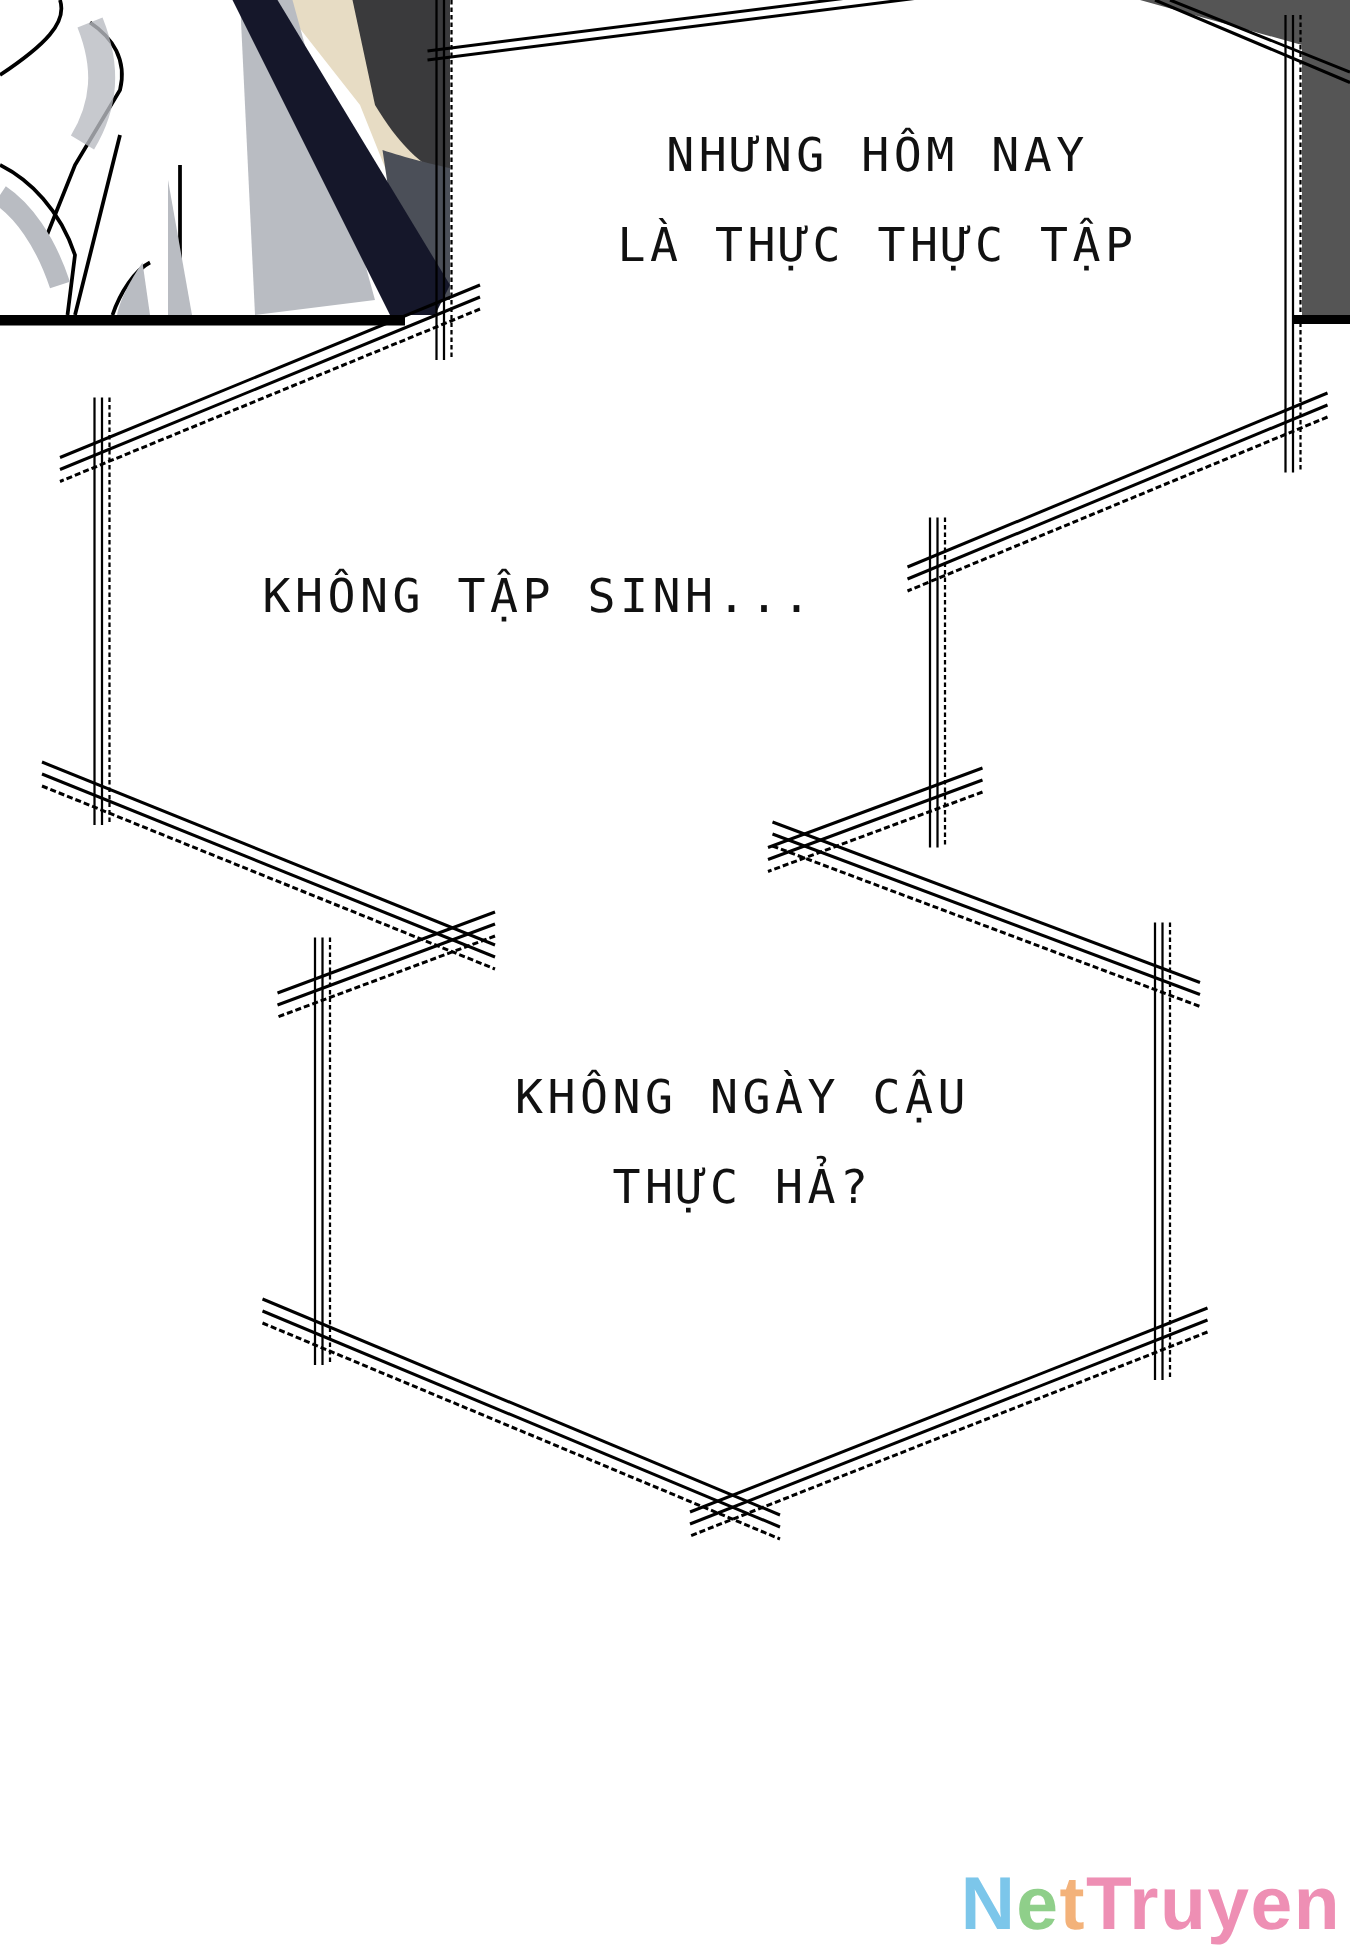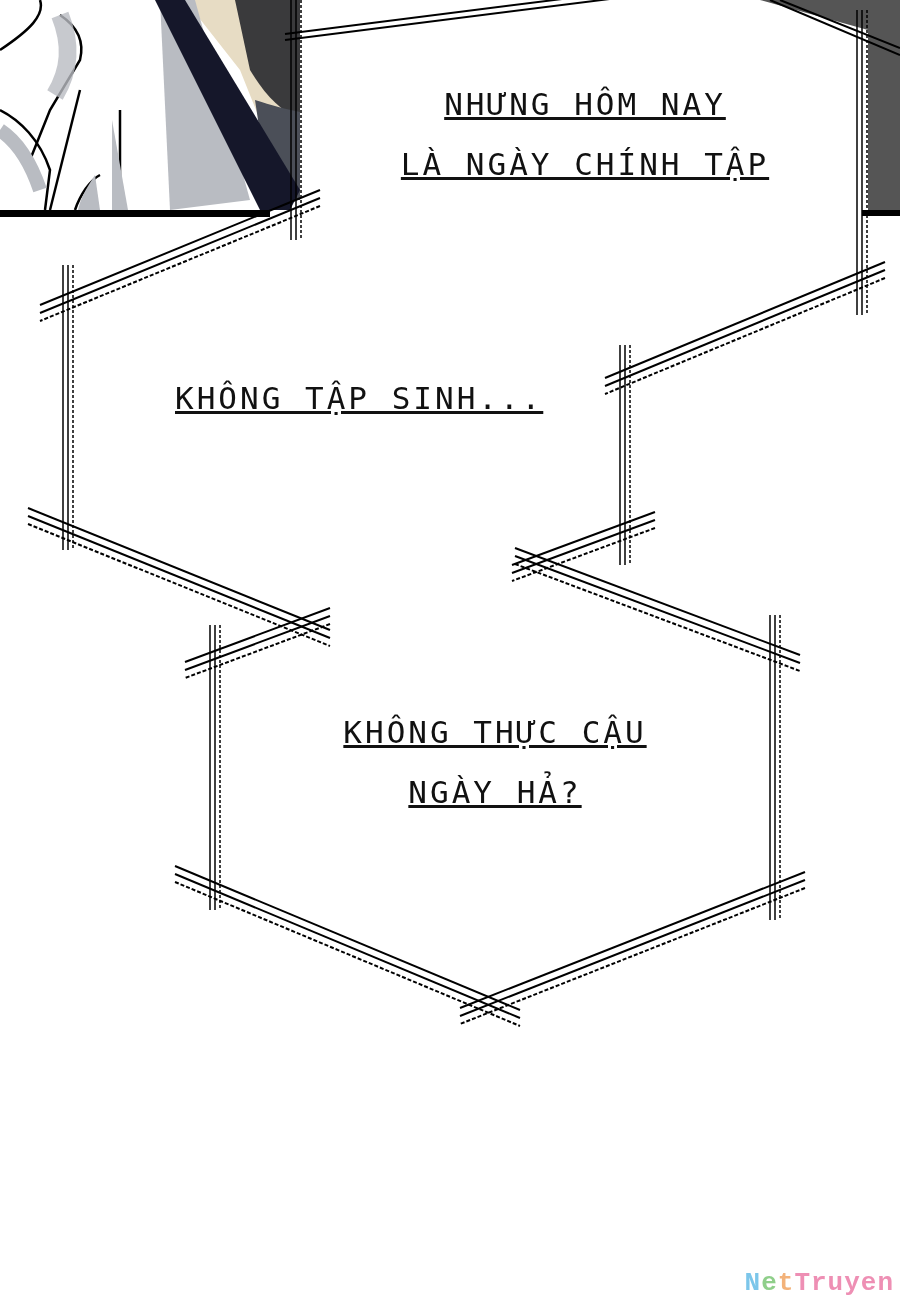--- a/index.html
+++ b/index.html
@@ -4,24 +4,24 @@
 <style>
   html, body { margin:0; padding:0; background:#ffffff; }
   body { width:900px; height:1304px; position:relative; overflow:hidden; font-family:"DejaVu Sans Mono", monospace; }
   .art { position:absolute; left:0; top:0; width:900px; height:1304px; }
   .caption {
     position:absolute; text-align:center; color:#111;
     font-family:"DejaVu Sans Mono", "Liberation Mono", monospace;
     font-size:31px; letter-spacing:3px; line-height:60px; font-weight:normal;
     white-space:nowrap;
   }
-  .caption div { display:block;text-decoration:underline; }
+  .caption div { display:block; }
   .watermark {
     position:absolute; right:6px; bottom:6px;
-    font-family:Liberation Mono, monospace; font-weight:bold; font-size:26px; letter-spacing:1px;
+    font-family:Liberation Sans, sans-serif; font-weight:bold; font-size:50px; letter-spacing:1px;
   }
 </style>
 </head>
 <body>
 
 <svg class="art" width="900" height="1304" viewBox="0 0 900 1304" xmlns="http://www.w3.org/2000/svg">
 
   <g>
     <rect x="0" y="0" width="900" height="212" fill="#ffffff"></rect>
 
@@ -153,27 +153,27 @@
     <g stroke-width="2">
       <line x1="805" y1="872" x2="460" y2="1008"></line>
       <line x1="805" y1="880" x2="460" y2="1016"></line>
       <line x1="805" y1="888" x2="460" y2="1024" stroke-dasharray="4,2"></line>
     </g>
   </g>
 </svg>
 
 <div class="caption" style="left:395px; top:74px; width:380px;">
   <div>NHƯNG HÔM NAY</div>
-  <div>LÀ NGÀY CHÍNH TẬP</div>
+  <div>LÀ THỰC THỰC TẬP</div>
 </div>
 
 <div class="caption" style="left:175px; top:368px; width:350px;">
   <div>KHÔNG TẬP SINH...</div>
 </div>
 
 <div class="caption" style="left:305px; top:702px; width:380px;">
-  <div>KHÔNG THỰC CẬU</div>
-  <div>NGÀY HẢ?</div>
+  <div>KHÔNG NGÀY CẬU</div>
+  <div>THỰC HẢ?</div>
 </div>
 
 <div class="watermark">
   <span style="color:#7cc6ea">N</span><span style="color:#8fcf8a">e</span><span style="color:#f3b27a">t</span><span style="color:#ee8fb4">Truyen</span>
 </div>
 
 </body></html>

